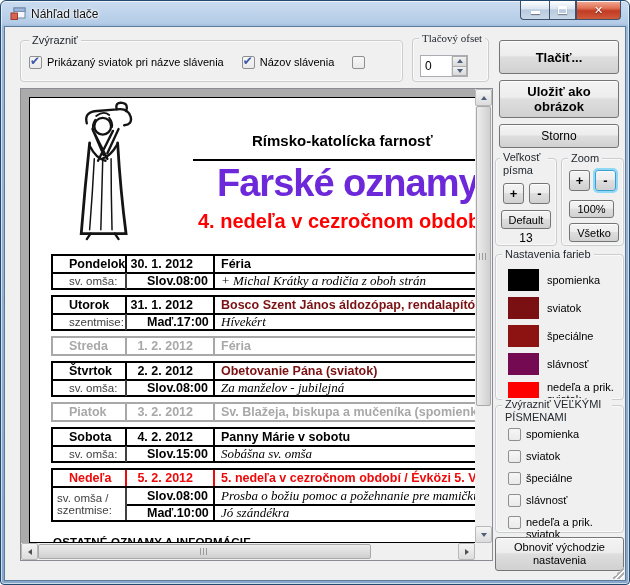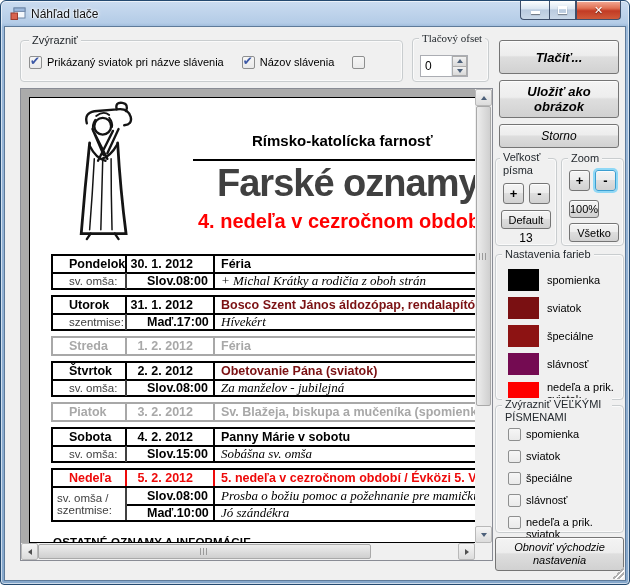--- a/index.html
+++ b/index.html
@@ -65,21 +65,21 @@
   .vthumb{position:absolute;left:1px;right:1px;top:17px;height:300px;border:1px solid #A9A9A9;border-radius:2px;
     background:linear-gradient(90deg,#EDEDED,#CFCFCF);display:flex;align-items:center;justify-content:center;}
   .hthumb{position:absolute;top:1px;bottom:1px;left:17px;width:333px;border:1px solid #A9A9A9;border-radius:2px;
     background:linear-gradient(180deg,#EDEDED,#CFCFCF);display:flex;align-items:center;justify-content:center;}
   .grip-h{width:9px;height:7px;background:repeating-linear-gradient(90deg,#9A9A9A 0 1px,transparent 1px 3px);}
 
   
   .doc-logo{position:absolute;left:27px;top:3px;width:97px;height:140px;}
   .doc-parish{position:absolute;left:222px;top:34px;font-size:15px;font-weight:bold;white-space:nowrap;color:#000;}
   .doc-line{position:absolute;left:163px;top:61px;height:2px;width:120%;background:#000;}
-  .doc-title{position:absolute;left:187px;top:64px;font-size:38px;font-weight:bold;white-space:nowrap;color:#404040;letter-spacing:-1px;}
+  .doc-title{position:absolute;left:187px;top:64px;font-size:38px;font-weight:bold;white-space:nowrap;color:#6d28d9;letter-spacing:-1px;}
   .doc-sub{position:absolute;left:168px;top:112px;font-size:20px;font-weight:bold;white-space:nowrap;color:#F00;}
   .doc-days{position:absolute;left:21px;top:156px;width:600px;}
   .doc-footer{position:absolute;left:23px;top:438px;font-size:11.5px;font-weight:bold;letter-spacing:.2px;color:#000;white-space:nowrap;}
 
   .blk{border:2px solid #000;margin-bottom:5px;background:#fff;}
   .blk.gray{border-color:#A8A8A8;color:#A8A8A8;}
   .row{display:flex;height:16px;align-items:center;font-size:12.5px;line-height:16px;}
   .row.hdr{font-weight:bold;}
   .c1{width:74px;padding:0 16px;border-right:2px solid;overflow:hidden;white-space:nowrap;}
   .c2{width:88px;padding:0 20px;border-right:2px solid;display:flex;justify-content:space-between;overflow:hidden;white-space:nowrap;}
@@ -92,21 +92,21 @@
   .c-darkred{color:#7B1113;}
   .c-red{color:#EE0A0A;}
   .sun-wrap{display:flex;border-top:2px solid;}
   .sun-label{width:74px;padding:0 4px;border-right:2px solid;font-size:11.5px;color:#414141;
     display:flex;align-items:center;line-height:12px;}
   .sun-rows{flex:1;min-width:0;}
   .sun-rows .mrow{border-top:0;}
   .sun-rows .mrow + .mrow{border-top:2px solid;}
 
   
-  .sb-btn{position:absolute;font-size:12px;font-style:italic;}
+  .sb-btn{position:absolute;font-size:12px;}
   .fs-btns{display:flex;gap:5px;}
   .sq{width:21px;height:21px;font-size:13px;font-weight:bold;}
   .swatch-row{display:flex;align-items:center;gap:8px;margin-bottom:6px;}
   .swatch{width:31px;height:22px;flex:0 0 auto;}
   .swatch-label{font-size:11px;color:#000;line-height:12px;}
   .hl-row{margin-bottom:9px;}
   .resize-grip{position:absolute;right:1px;bottom:1px;width:12px;height:12px;
     background:
       linear-gradient(135deg,transparent 0 50%,#AFAFAF 50% 60%,#fff 60% 70%,transparent 70%),
       linear-gradient(135deg,transparent 0 70%,#AFAFAF 70% 80%,#fff 80% 90%,transparent 90%);}
@@ -334,21 +334,21 @@
       <div class="btn" style="position:absolute;left:5px;top:51px;width:50px;height:19px;font-size:11px;">Default</div>
       <div style="position:absolute;left:0;top:72px;width:100%;text-align:center;font-size:12px;">13</div>
     </div>
 
     <div class="gb" style="left:556px;top:131px;width:63px;height:88px;">
       <span class="gb-label" style="top:-7px;left:6px;">Zoom</span>
       <div class="fs-btns" style="position:absolute;left:7px;top:11px;">
         <div class="btn sq">+</div>
         <div class="btn sq focus-ring">-</div>
       </div>
-      <div class="btn" style="position:absolute;left:7px;top:41px;width:30px;height:18px;font-size:11px;">100%</div>
+      <div class="btn" style="position:absolute;left:7px;top:41px;width:45px;height:18px;font-size:11px;">100%</div>
       <div class="btn" style="position:absolute;left:7px;top:64px;width:50px;height:19px;font-size:11px;">Všetko</div>
     </div>
 
     <div class="gb" style="left:490px;top:227px;width:129px;height:146px;">
       <span class="gb-label" style="top:-7px;left:6px;">Nastavenia farieb</span>
       <div id="color-rows" style="position:absolute;left:12px;top:14px;right:4px;">
           <div class="swatch-row">
             <span class="swatch" style="background: rgb(0, 0, 0);"></span>
             <span class="swatch-label">spomienka</span>
           </div>

